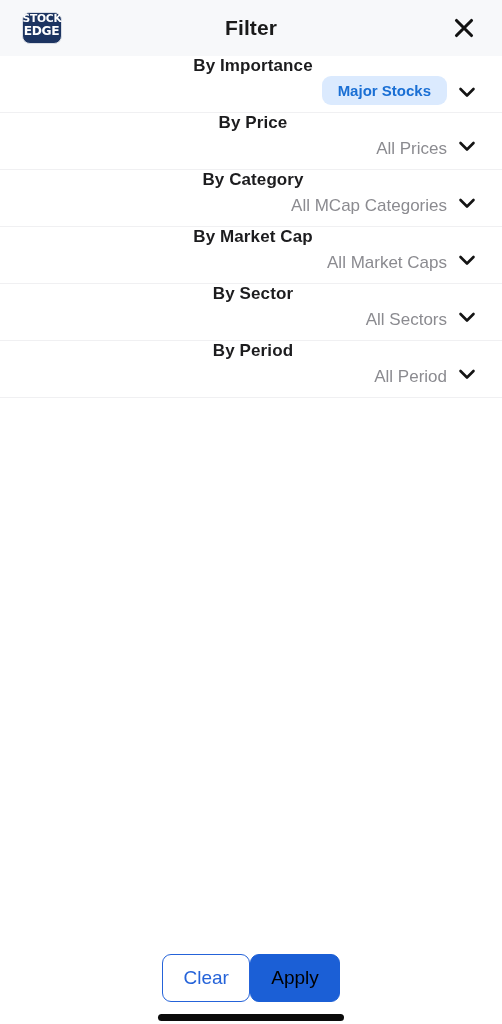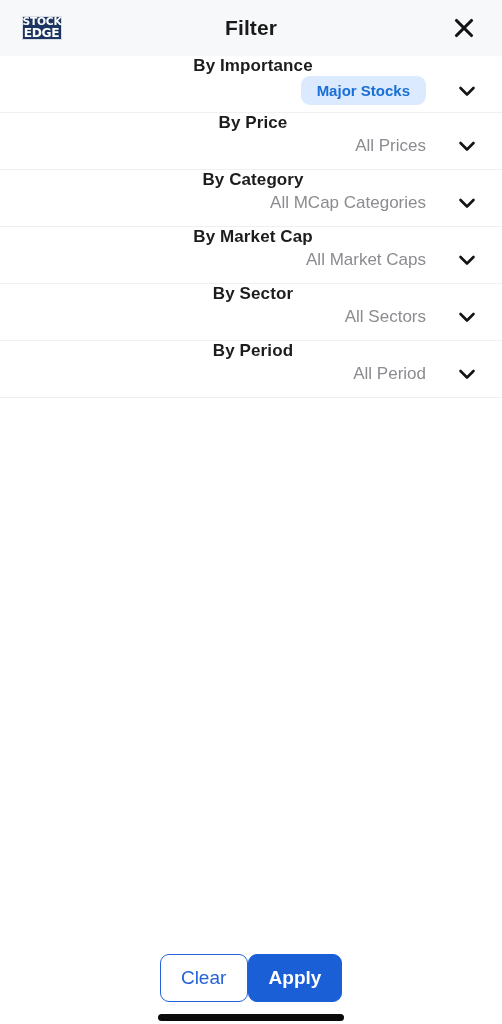--- a/index.html
+++ b/index.html
@@ -29,30 +29,30 @@
     height: 56px;
     flex: 0 0 56px;
     background: #f7f8fa;
     display: flex;
     align-items: center;
     padding: 0 22px;
   }
 
   .logo {
     width: 40px;
-    height: 24px;
+    height: 32px;
     background: #1c3461;
     border: 1px solid #d8dce4;
     display: flex;
     flex-direction: column;
     align-items: center;
-    justify-content: flex-end;
+    justify-content: flex-start;
     line-height: 1;
     flex: 0 0 40px;
-    border-radius: 1px;
+    border-radius: 8px;
   }
   .logo span {
     display: block;
     color: #ffffff;
     font-family: "DejaVu Sans", sans-serif;
     font-size: 10.5px;
     font-weight: 700;
     letter-spacing: -0.3px;
     transform: scaleX(1.02);
   }
@@ -112,22 +112,22 @@
     font-size: 17px;
     font-weight: 700;
     color: #1c1c1e;
     letter-spacing: 0.1px;
     white-space: nowrap;
   }
 
   .filter-right {
     margin-left: auto;
     display: flex;
-    align-items: center;
-    gap: 28px;
+    align-items: flex-end;
+    gap: 7px;
   }
 
   .filter-value {
     font-size: 17px;
     font-weight: 400;
     color: #8b8b90;
     white-space: nowrap;
   }
 
   .filter-value.pill {
@@ -177,22 +177,21 @@
 
   .btn-clear {
     background: #ffffff;
     border: 1.4px solid #2563d9;
     color: #2563d9;
   }
 
   .btn-apply {
     background: #1b5fd6;
     border: 1.4px solid #1b5fd6;
-    color: #ffffff;
-    font-weight: bold;
+    color: #000000;
   }
 
   .home-indicator-wrap {
     flex: 0 0 14px;
     display: flex;
     align-items: center;
     justify-content: center;
   }
   .home-indicator {
     width: 186px;

